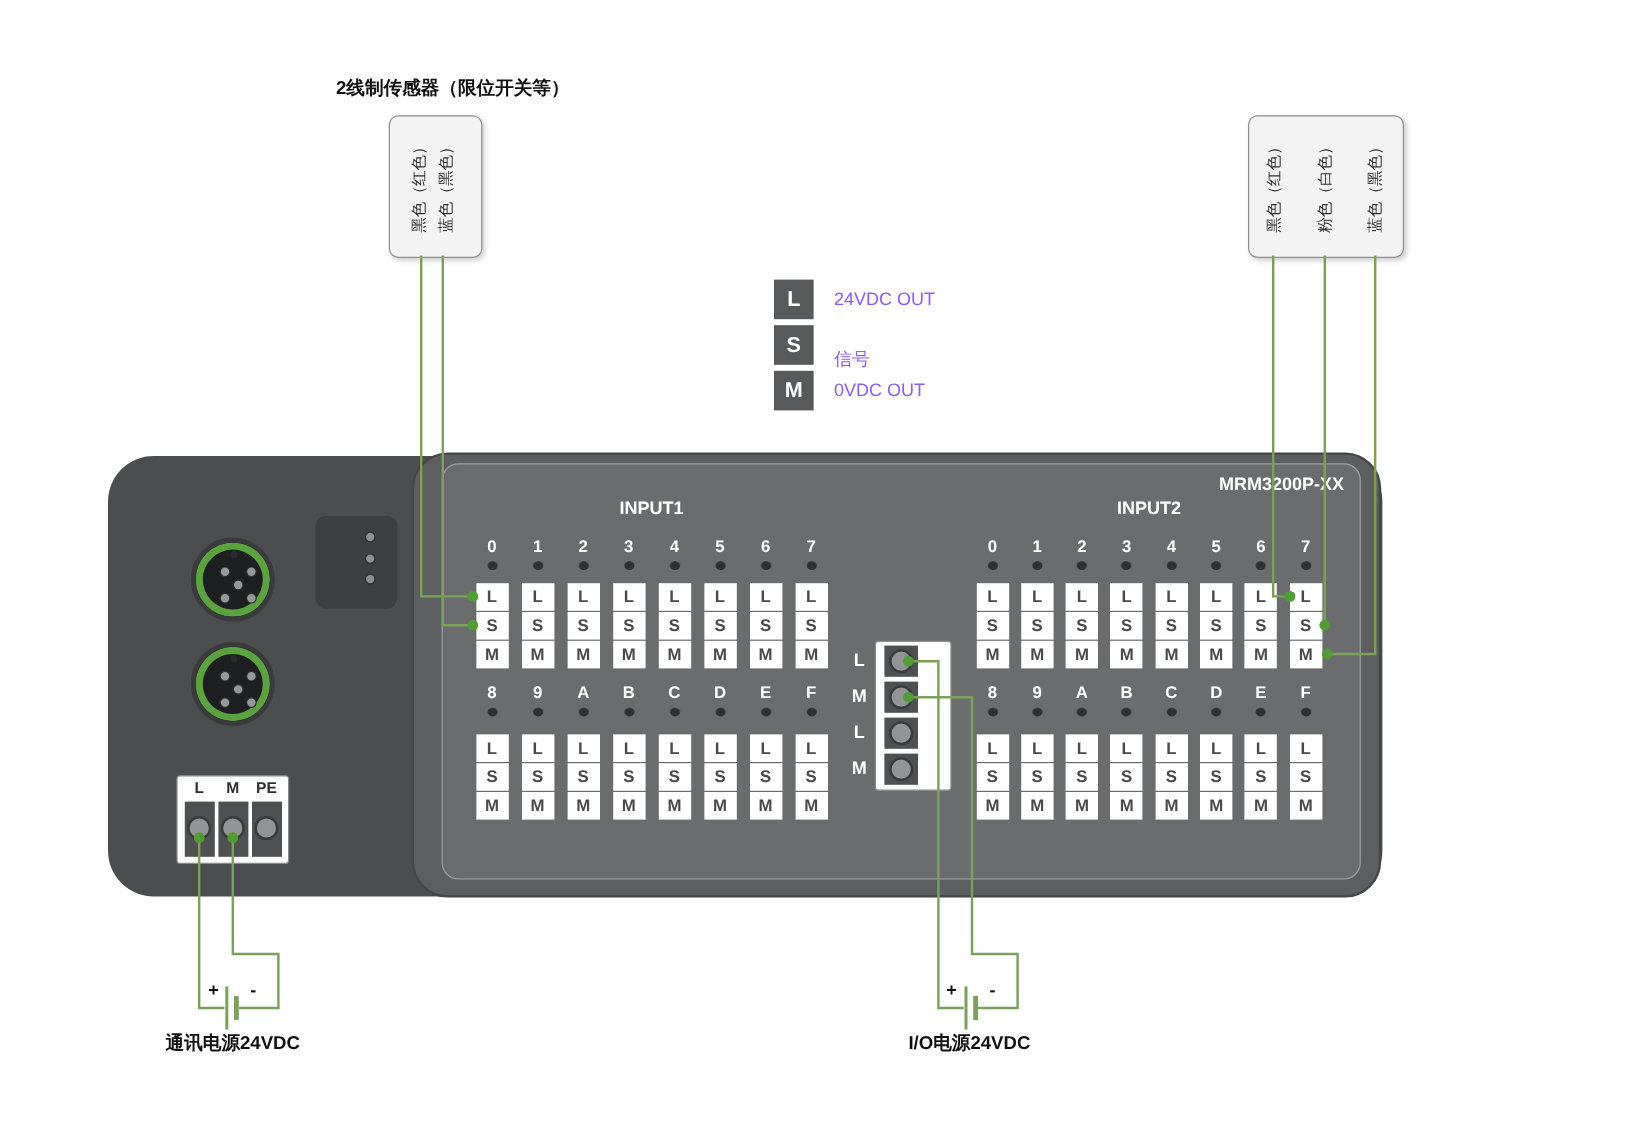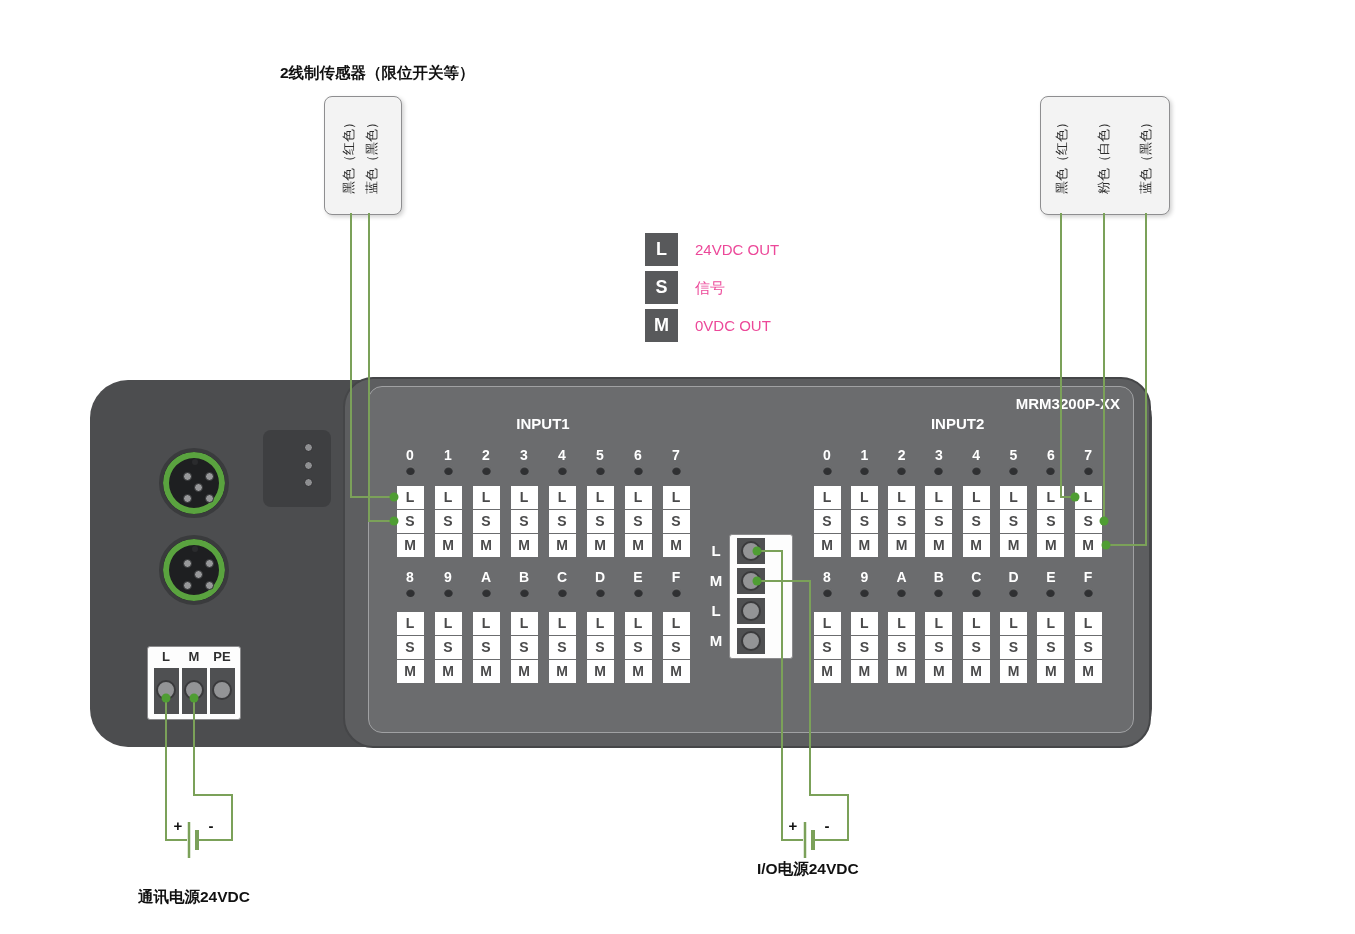--- a/index.html
+++ b/index.html
@@ -18,21 +18,21 @@
 
   
   .sensor-box{background:#f3f3f3;border:1.5px solid #8e8e90;border-radius:8px;
               box-shadow:2px 2px 4px rgba(0,0,0,.18);z-index:6;}
   .vtext{position:absolute;white-space:nowrap;font-size:13px;color:#2b2b2b;
          transform:translate(-50%,-50%) rotate(-90deg);z-index:7;}
 
   
   .legend-key{width:33px;height:33px;background:#58595b;color:#fff;font-weight:bold;
               font-size:18px;text-align:center;line-height:33px;z-index:6;}
-  .legend-desc{font-size:15px;color:#ec4899;height:20px;line-height:20px;white-space:nowrap;z-index:6;}
+  .legend-desc{font-size:15px;color:#8b5cf6;height:20px;line-height:20px;white-space:nowrap;z-index:6;}
 
   
   .device-body{background:var(--device-body);border-radius:38px;z-index:1;}
   .device-panel{background:var(--device-panel);border:2px solid #454648;border-radius:30px;
                 box-sizing:border-box;z-index:2;}
   .panel-inner{background:var(--panel-inner);border:1.5px solid var(--outline);
                border-radius:14px;box-sizing:border-box;z-index:3;}
   .model-label{width:160px;text-align:right;color:#fff;font-weight:bold;font-size:15px;z-index:5;}
   .group-label{text-align:center;color:#fff;font-weight:bold;font-size:15px;z-index:5;}
 
@@ -83,21 +83,21 @@
   <span class="vtext" style="left:372px;top:155px">蓝色（黑色）</span>
 
   <div class="abs sensor-box" style="left:1040px;top:96px;width:128px;height:117px"></div>
   <span class="vtext" style="left:1062px;top:155px">黑色（红色）</span>
   <span class="vtext" style="left:1104px;top:155px">粉色（白色）</span>
   <span class="vtext" style="left:1146px;top:155px">蓝色（黑色）</span>
 
   <div class="abs legend-key" style="left:645px;top:233px">L</div>
   <div class="abs legend-desc" style="left:695px;top:240px">24VDC OUT</div>
   <div class="abs legend-key" style="left:645px;top:271px">S</div>
-  <div class="abs legend-desc" style="left:695px;top:278px">信号</div>
+  <div class="abs legend-desc" style="left:695px;top:290px">信号</div>
   <div class="abs legend-key" style="left:645px;top:309px">M</div>
   <div class="abs legend-desc" style="left:695px;top:316px">0VDC OUT</div>
 
   <div class="abs device-body" style="left:90px;top:380px;width:1062px;height:367px"></div>
   <div class="abs device-panel" style="left:343px;top:377px;width:808px;height:371px"></div>
   <div class="abs panel-inner" style="left:368px;top:386px;width:766px;height:347px"></div>
 
   <div class="abs model-label" style="left:960px;top:395px">MRM3200P-XX</div>
 
   <div class="abs m12" style="left:159px;top:448px">
@@ -374,21 +374,21 @@
   <div class="abs sup-sq" style="left:210px;top:668px"></div>
   <div class="abs screw" style="left:156px;top:680px"></div>
   <div class="abs screw" style="left:184px;top:680px"></div>
   <div class="abs screw" style="left:212px;top:680px"></div>
 
   <div class="abs pm" style="left:170px;top:818px">+</div>
   <div class="abs pm" style="left:203px;top:818px">-</div>
   <div class="abs pm" style="left:785px;top:818px">+</div>
   <div class="abs pm" style="left:819px;top:818px">-</div>
 
-  <div class="abs bottom-title" style="left:138px;top:887px">通讯电源24VDC</div>
+  <div class="abs bottom-title" style="left:138px;top:859px">通讯电源24VDC</div>
   <div class="abs bottom-title" style="left:757px;top:859px">I/O电源24VDC</div>
 
   <svg class="abs overlay" width="1355" height="934">
 
     <polyline class="wire" points="351,213 351,497 394,497"></polyline>
     <polyline class="wire" points="369,213 369,521 394,521"></polyline>
 
     <polyline class="wire" points="1061,213 1061,497 1075,497"></polyline>
     <polyline class="wire" points="1104,213 1104,521"></polyline>
     <polyline class="wire" points="1146,213 1146,545 1106,545"></polyline>

